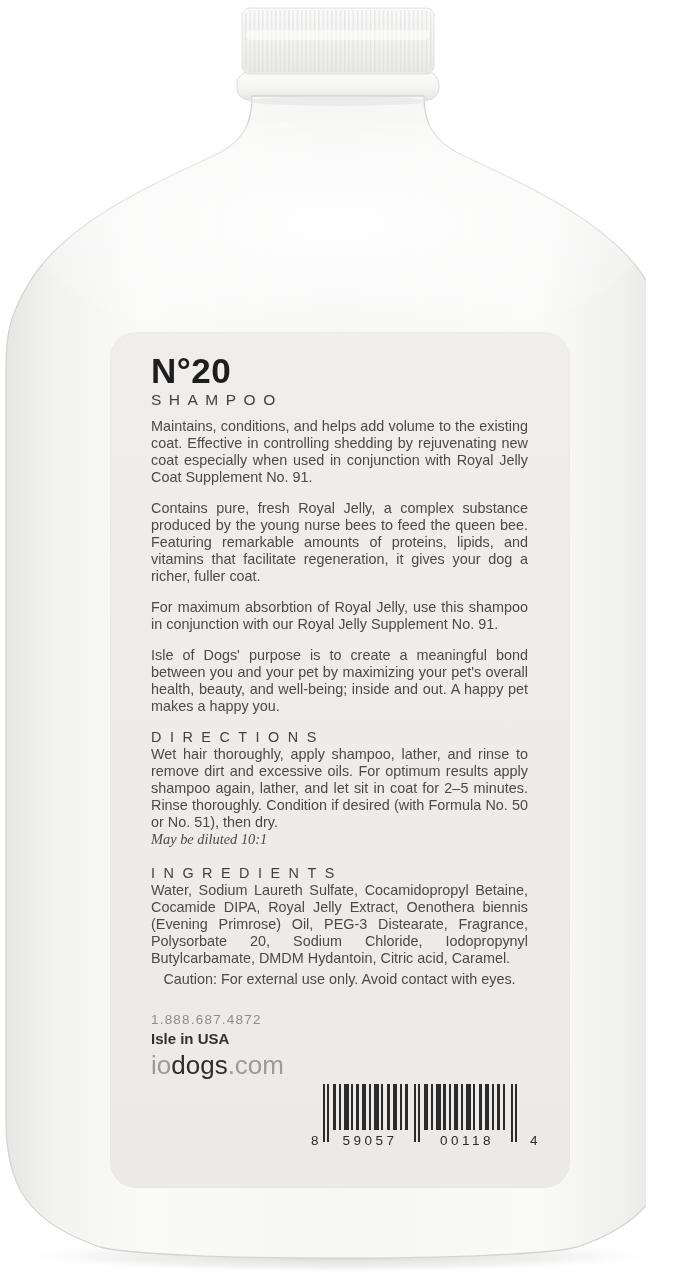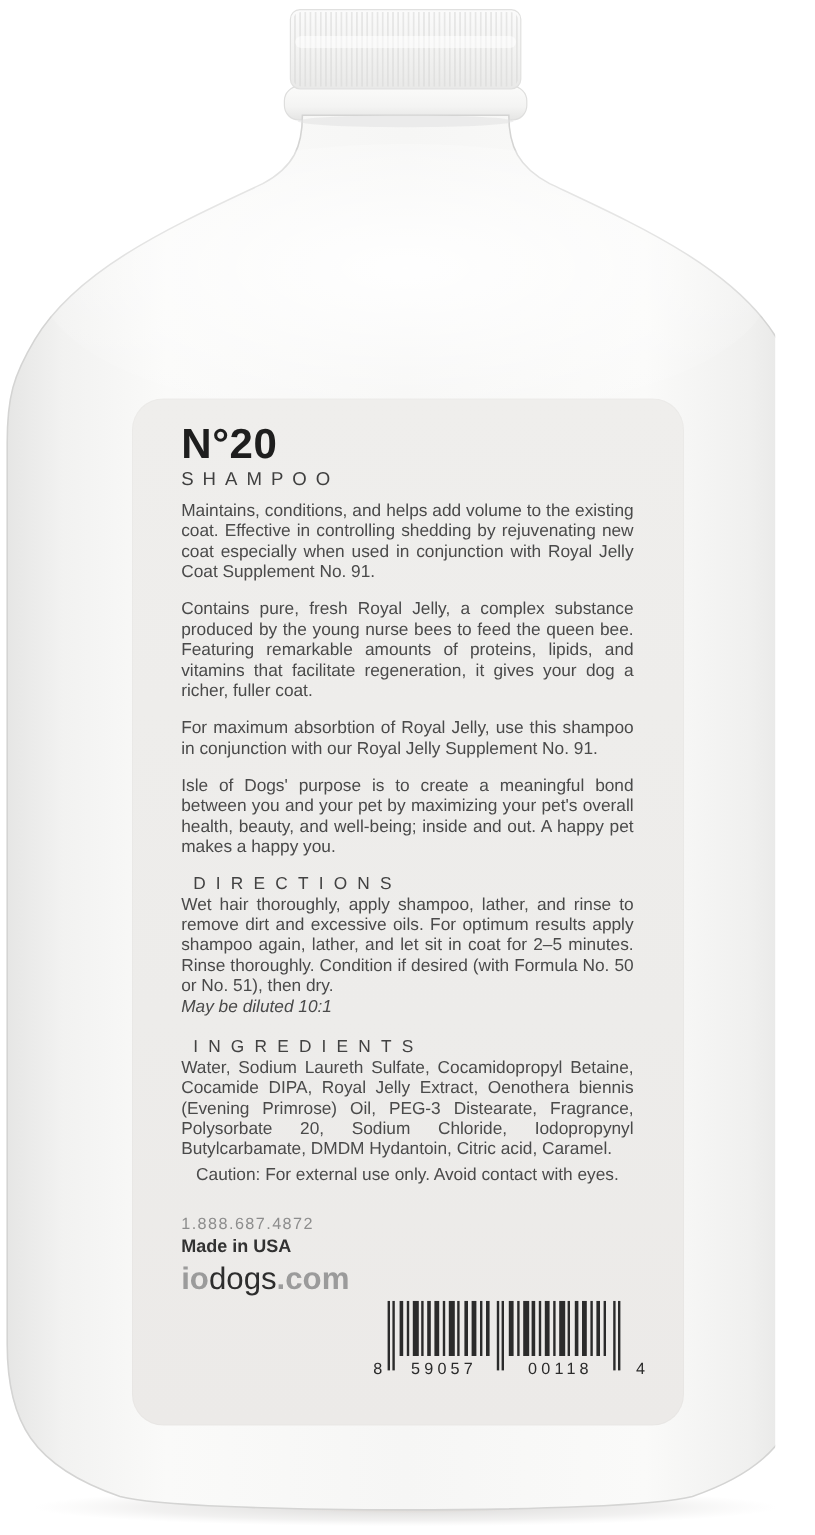--- a/index.html
+++ b/index.html
@@ -25,31 +25,31 @@
   .product-type{
     margin-top:6px;font-size:15.5px;line-height:16px;letter-spacing:7.5px;
     color:#3f3f3f;font-weight:400;
   }
   .para{
     margin:12px 0 14px 0;font-size:14.4px;line-height:17px;
     text-align:justify;color:#4a4a4a;
   }
   .first-para{margin-top:10px;}
   .sec-heading{
-    font-size:14.4px;line-height:17px;letter-spacing:8.5px;color:#424242;margin-left:10px;
+    font-size:14.4px;line-height:17px;letter-spacing:8.5px;color:#424242;
   }
   .sec-body{margin:0;}
-  .note{margin:0;font-style:italic;}
+  .note{margin:0;font-style:italic;font-family:Liberation Serif, serif;}
   .section-ing{margin-top:17px;}
   .caution{margin:4px 0 0 0;text-align:center;}
   .footer{margin-top:24px;}
   .phone{font-size:13.5px;line-height:16px;letter-spacing:1.2px;color:#8d8d8d;}
   .made{font-size:15px;line-height:18px;font-weight:700;color:#323232;margin-top:2px;}
   .site{font-size:26px;line-height:28px;margin-top:3px;color:#9b9b9b;}
-  .site .lite{font-weight:700;color:#9b9b9b;}
+  .site .lite{font-weight:400;color:#9b9b9b;}
   .site .bold{font-weight:400;color:#2d2d2d;}
 
   
   .barcode{position:absolute;left:196px;top:752px;width:240px;height:66px;}
   .barcode svg{display:block;width:240px;height:66px;}
   .bd{font-family:"Liberation Sans","DejaVu Sans",sans-serif;font-size:13.5px;fill:#2b2b2b;}
   .bd-mid{letter-spacing:3.5px;}
 </style>
 </head>
 <body>
@@ -146,21 +146,21 @@
 
     <div class="section section-ing">
       <div class="sec-heading">INGREDIENTS</div>
       <p class="para sec-body">Water, Sodium Laureth Sulfate, Cocamidopropyl Betaine, Cocamide DIPA, Royal Jelly Extract, Oenothera biennis (Evening Primrose) Oil, PEG-3 Distearate, Fragrance, Polysorbate 20, Sodium Chloride, Iodopropynyl Butylcarbamate, DMDM Hydantoin, Citric acid, Caramel.</p>
     </div>
 
     <p class="para caution">Caution: For external use only. Avoid contact with eyes.</p>
 
     <div class="footer">
       <div class="phone">1.888.687.4872</div>
-      <div class="made">Made in USA</div>
+      <div class="made">Isle in USA</div>
       <div class="site"><span class="lite">io</span><span class="bold">dogs</span><span class="lite">.com</span></div>
     </div>
 
     <div class="barcode">
       <svg viewBox="0 0 240 66">
         <g fill="#2b2b2b">
 
           <rect x="17" y="0" width="2" height="58"></rect>
             <rect x="21" y="0" width="2" height="58"></rect>
 

